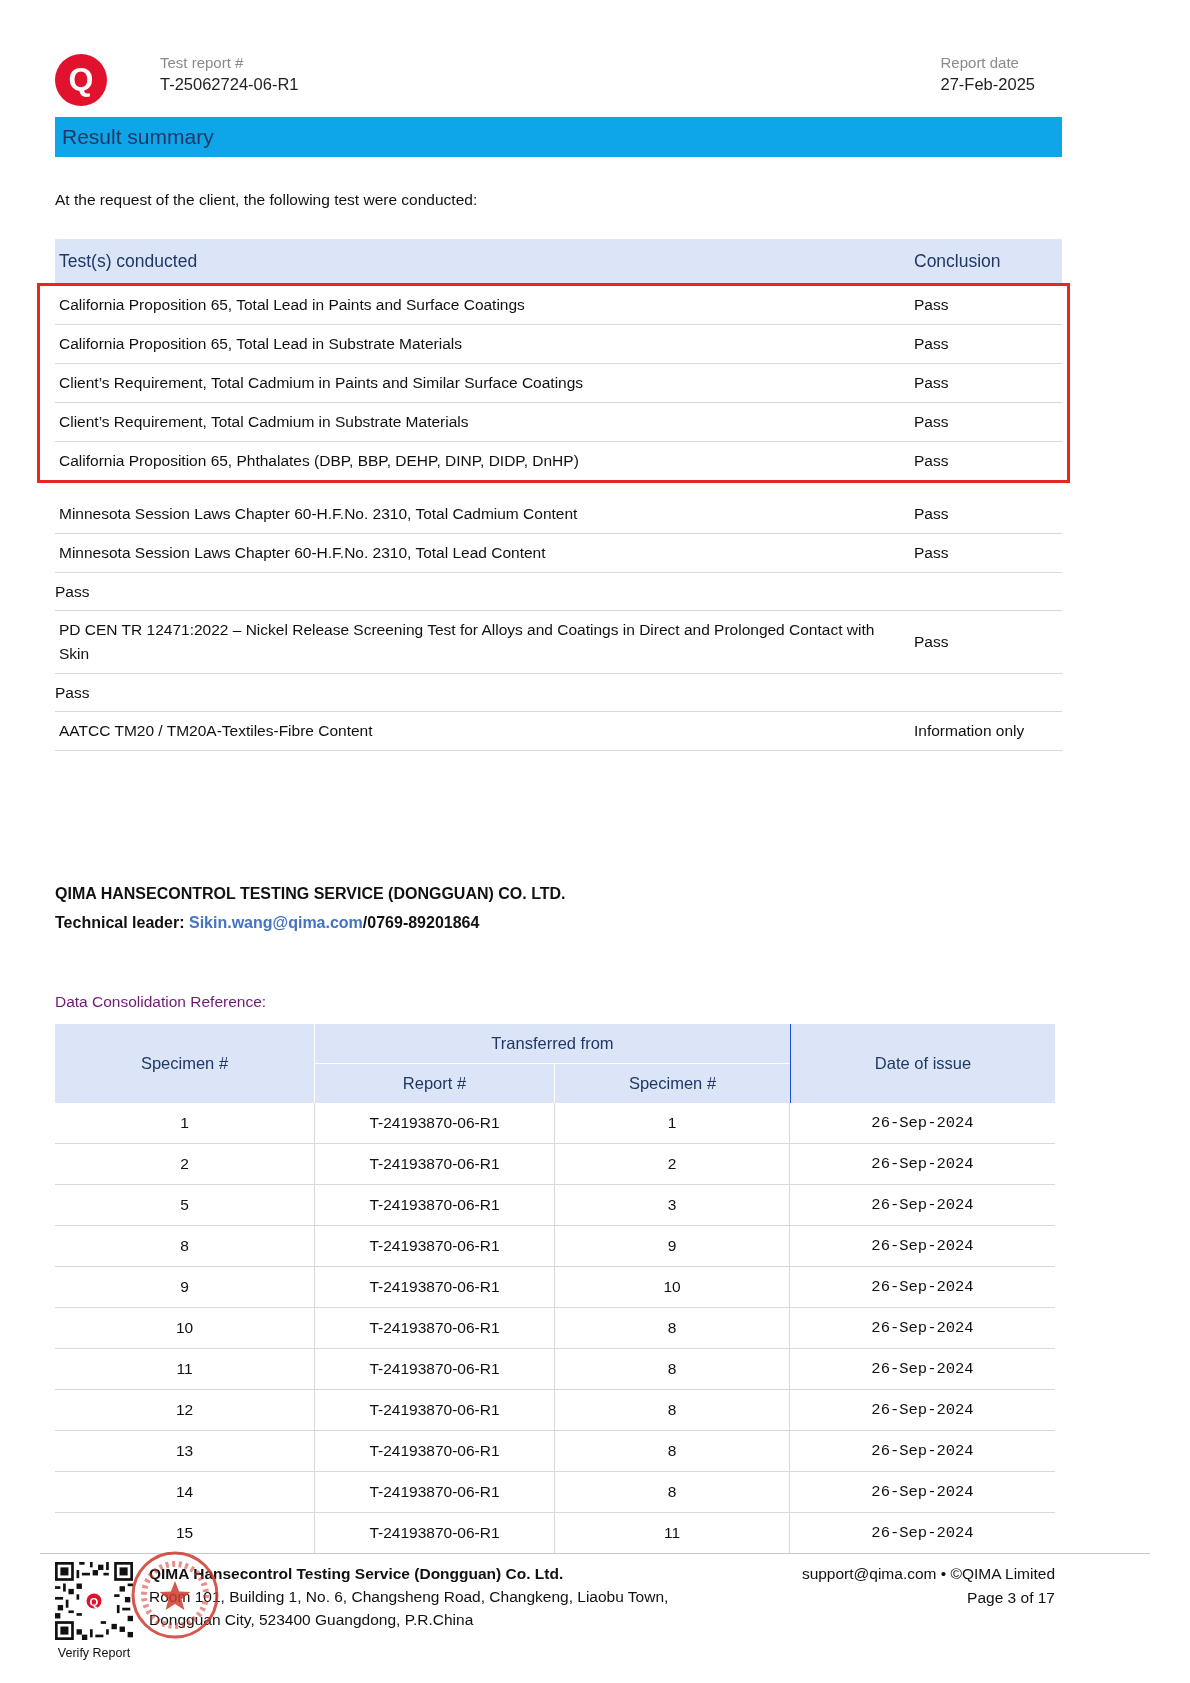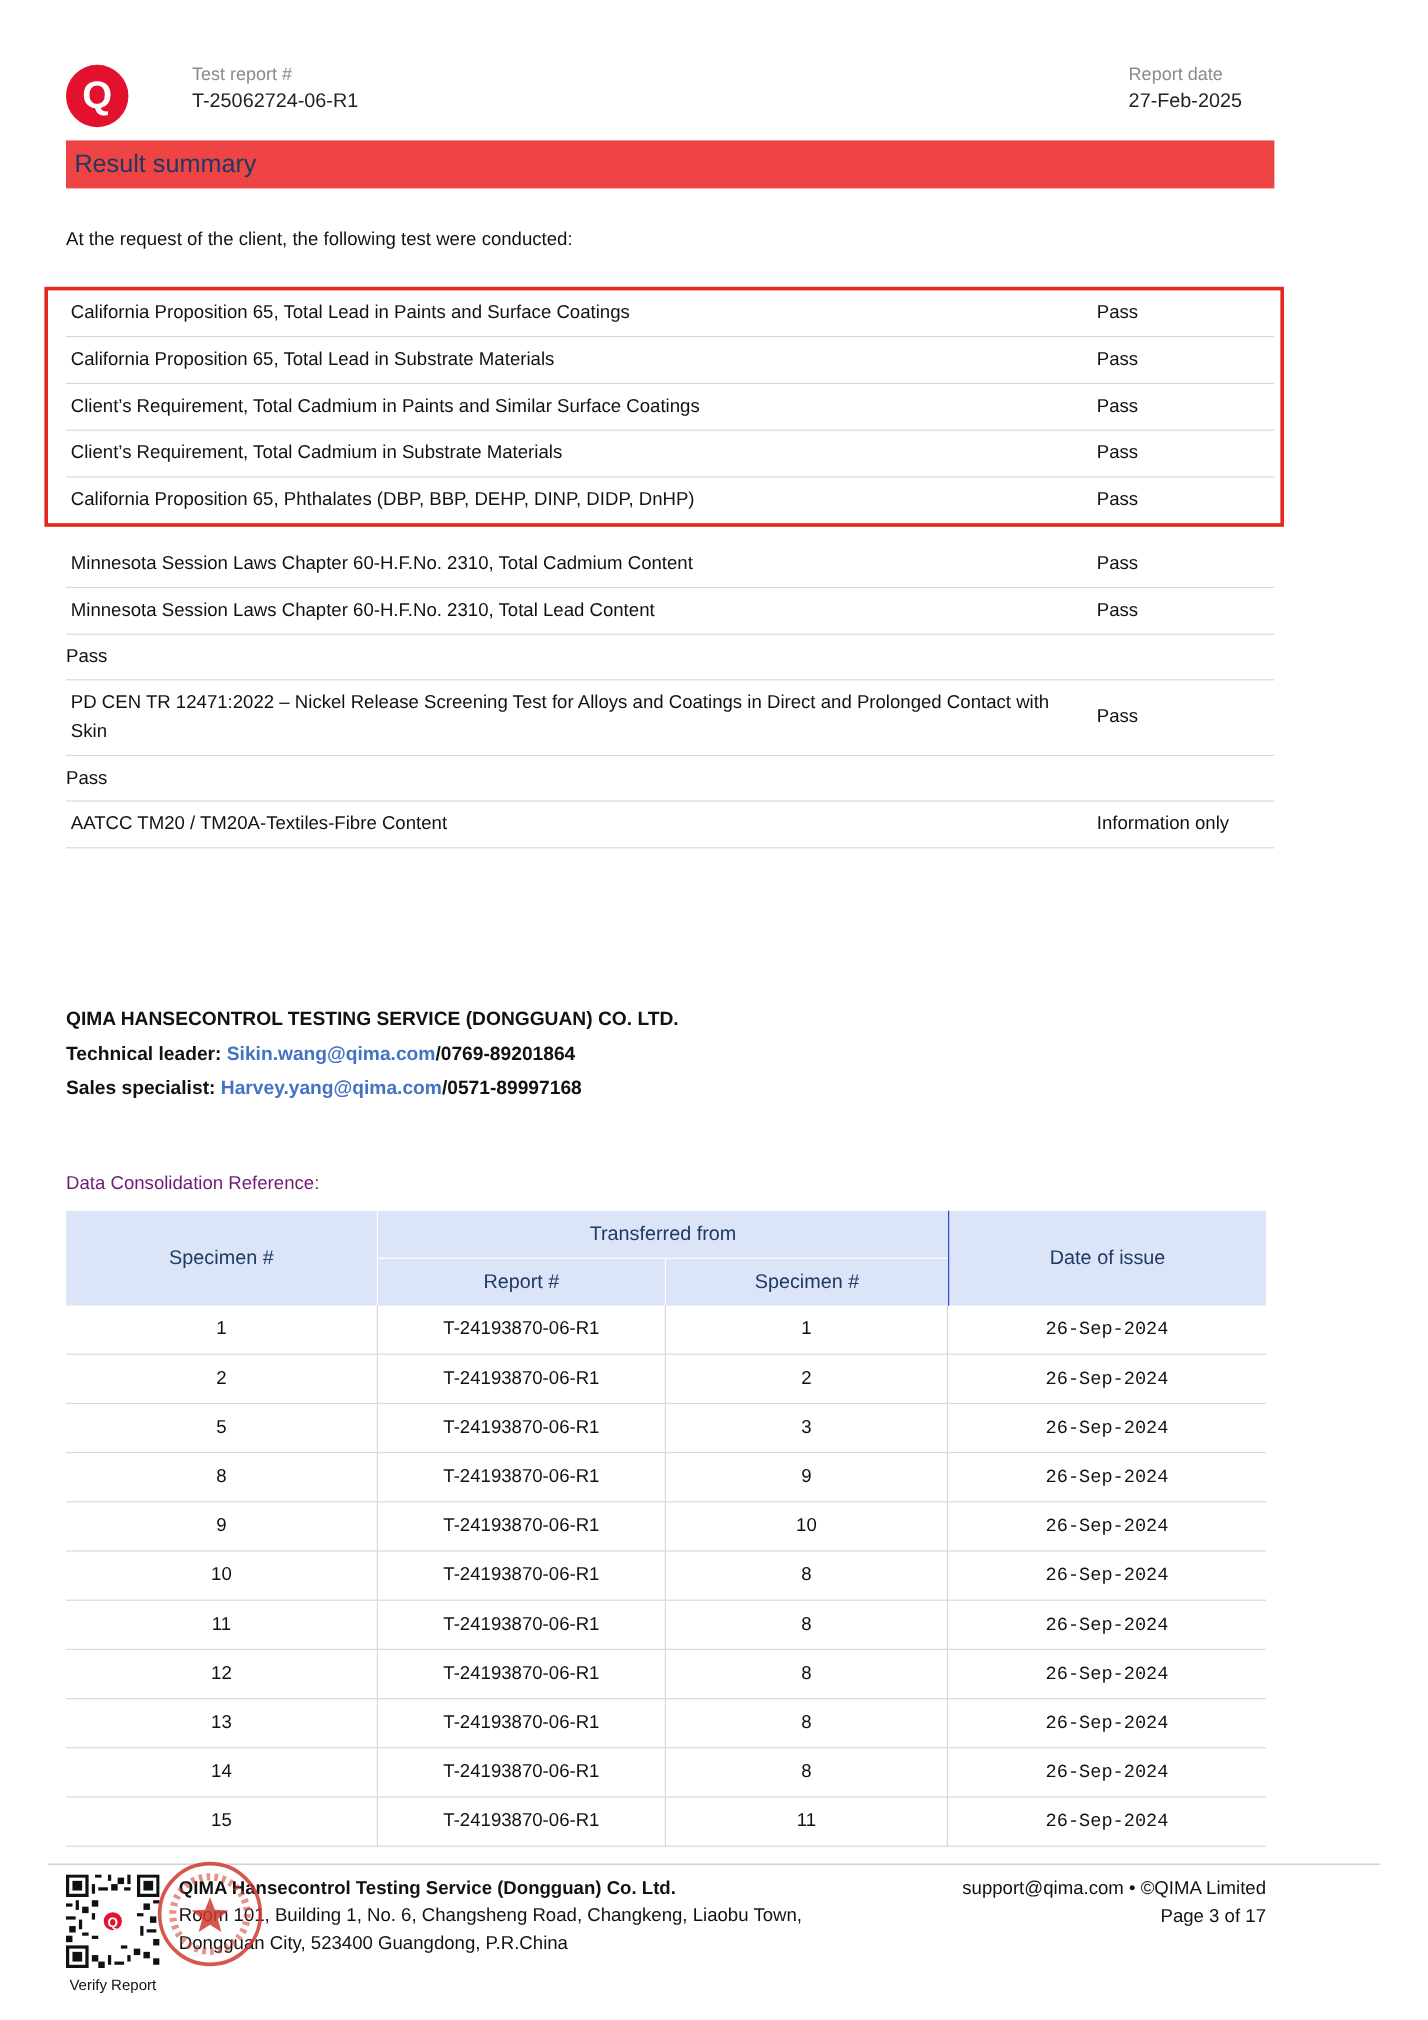--- a/index.html
+++ b/index.html
@@ -13,21 +13,21 @@
     width:52px; height:52px; border-radius:50%; background:#e2112e;
     display:flex; align-items:center; justify-content:center; flex:0 0 auto;
   }
   .logo span { color:#ffffff; font-size:32px; font-weight:bold; line-height:1; margin-top:-2px; }
   .meta { margin-left:53px; }
   .meta .lbl { color:#8a8a8a; font-size:15px; }
   .meta .val { color:#222222; font-size:16.5px; margin-top:4px; }
   .meta.right { margin-left:auto; }
   
   .section-bar {
-    margin:11px 128px 0 55px; height:40px; background:#ef4444;
+    margin:11px 128px 0 55px; height:40px; background:#0ea5e9;
     display:flex; align-items:center; padding-left:7px;
     color:#1f3864; font-size:21px;
   }
   .intro { margin:34px 128px 0 55px; font-size:15.5px; color:#111111; }
   
   .tests { margin:30px 128px 0 55px; }
   .tt-header {
     display:flex; align-items:center; height:44px; background:#dbe5f7;
     color:#1f3864; font-size:17.5px;
   }
@@ -96,20 +96,24 @@
     </div>
   </div>
 
   <div class="section-bar">
     <span>Result summary</span>
   </div>
 
   <div class="intro">At the request of the client, the following test were conducted:</div>
 
   <div class="tests">
+    <div class="tt-header">
+      <div class="c1">Test(s) conducted</div>
+      <div class="c2">Conclusion</div>
+    </div>
 
     <div class="red-box">
       <div class="tt-row">
         <div class="c1">California Proposition 65, Total Lead in Paints and Surface Coatings</div>
         <div class="c2">Pass</div>
       </div>
       <div class="tt-row">
         <div class="c1">California Proposition 65, Total Lead in Substrate Materials</div>
         <div class="c2">Pass</div>
       </div>
@@ -147,21 +151,20 @@
     </div>
     <div class="tt-row">
       <div class="c1">AATCC TM20 / TM20A-Textiles-Fibre Content</div>
       <div class="c2">Information only</div>
     </div>
   </div>
 
   <div class="lab">
     <div>QIMA HANSECONTROL TESTING SERVICE (DONGGUAN) CO. LTD.</div>
     <div><span>Technical leader: </span><a href="#">Sikin.wang@qima.com</a><span>/0769-89201864</span></div>
-    <div><span>Sales specialist: </span><a href="#">Harvey.yang@qima.com</a><span>/0571-89997168</span></div>
   </div>
 
   <div class="cons-title">Data Consolidation Reference:</div>
   <div class="cons">
     <div class="ch">
       <div class="spec1">Specimen #</div>
       <div class="transferred">Transferred from</div>
       <div class="report">Report #</div>
       <div class="spec2">Specimen #</div>
       <div class="date">Date of issue</div>

